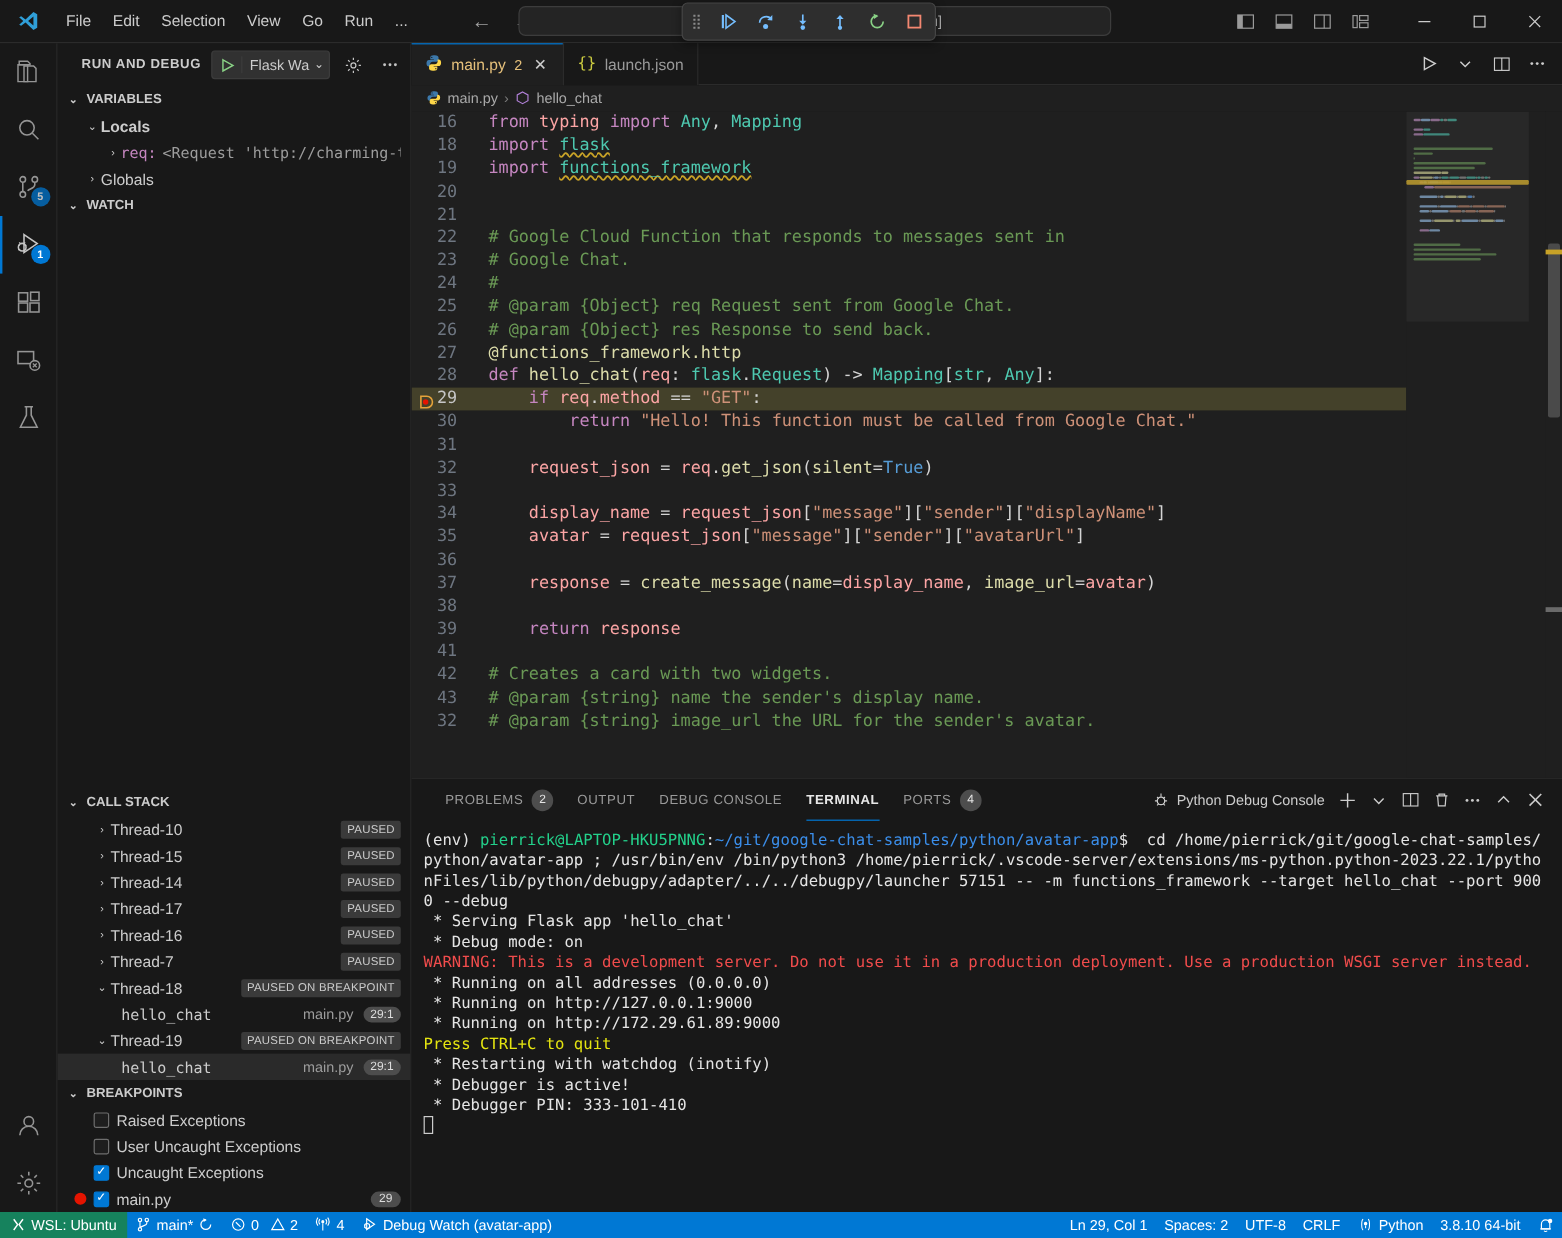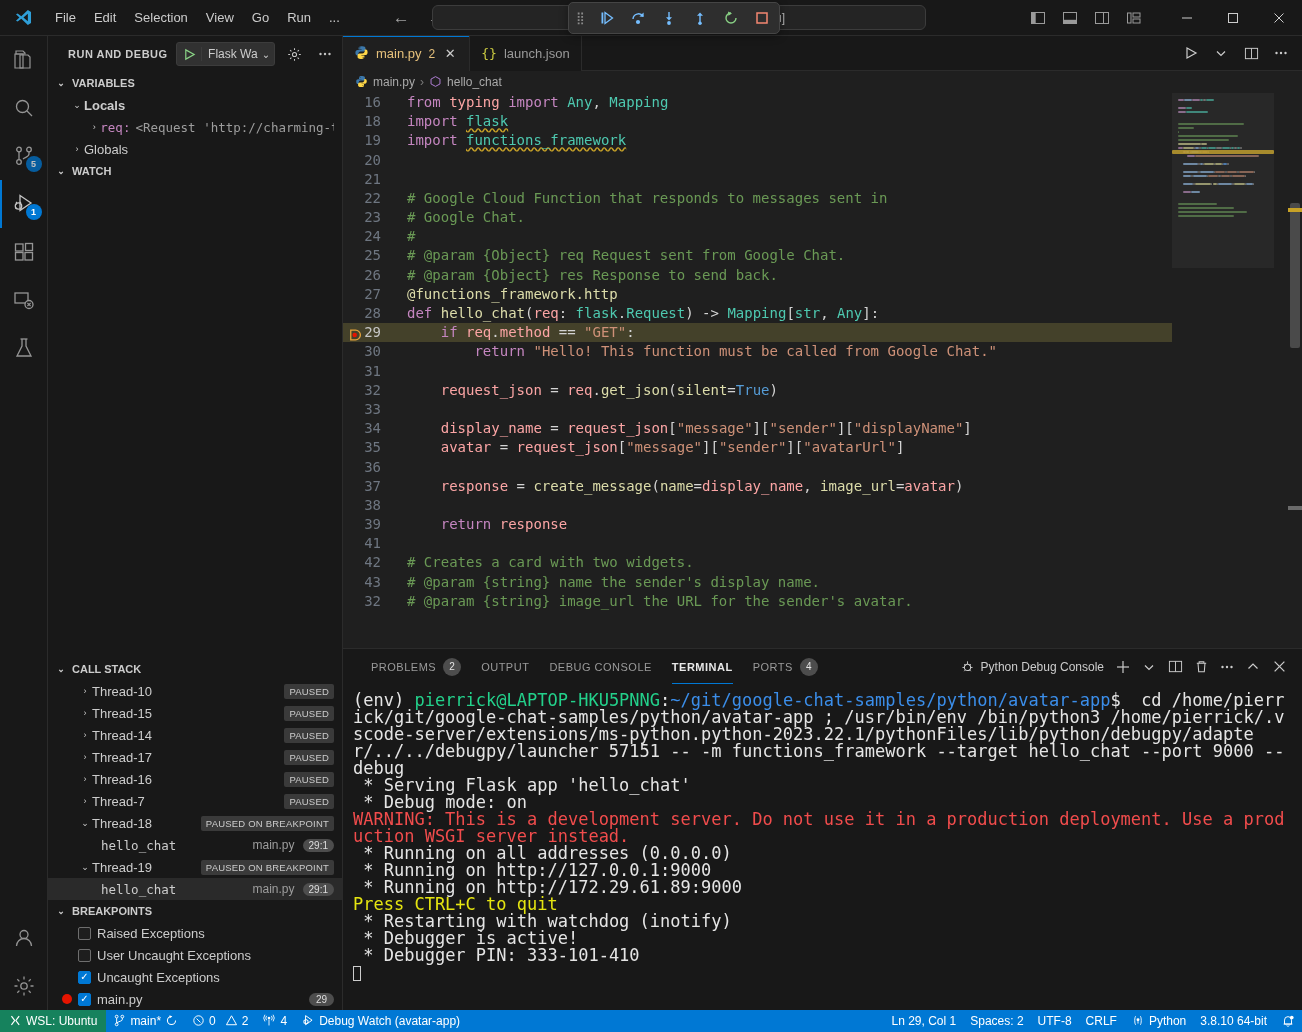--- a/index.html
+++ b/index.html
@@ -184,21 +184,21 @@
   .ptab-badge {
     background: #4d4d4d; color: #e4e4e4; border-radius: 9px; min-width: 18px; height: 18px;
     font-size: 10px; display: flex; align-items: center; justify-content: center; padding: 0 5px; font-weight: normal; letter-spacing: 0;
   }
   .panel-right { margin-left: auto; display: flex; align-items: center; gap: 4px; padding-right: 12px; }
   .pr-label { font-size: 12px; color: #cccccc; display:flex; align-items:center; gap: 6px; margin-right: 4px;}
   .pr-btn { width: 22px; height: 22px; display:flex;align-items:center;justify-content:center;cursor:default;border-radius:3px;}
 
   .terminal {
     flex: 1; padding: 8px 10px 0 10px; font-family: "DejaVu Sans Mono", monospace;
-    font-size: 17px; line-height: 17px; color: #cccccc; overflow: hidden; white-space: pre-wrap; word-break: break-all;
+    font-size: 13px; line-height: 17px; color: #cccccc; overflow: hidden; white-space: pre-wrap; word-break: break-all;
   }
   .t-green { color: #23d18b; }
   .t-blue  { color: #3b8eea; }
   .t-red   { color: #f14c4c; }
   .t-yellow{ color: #e5e510; }
   .t-white { color: #e5e5e5; }
   .t-cursor { display:inline-block; width: 8px; height: 15px; border: 1px solid #cccccc; vertical-align: -3px;}
 
   
   .statusbar {

